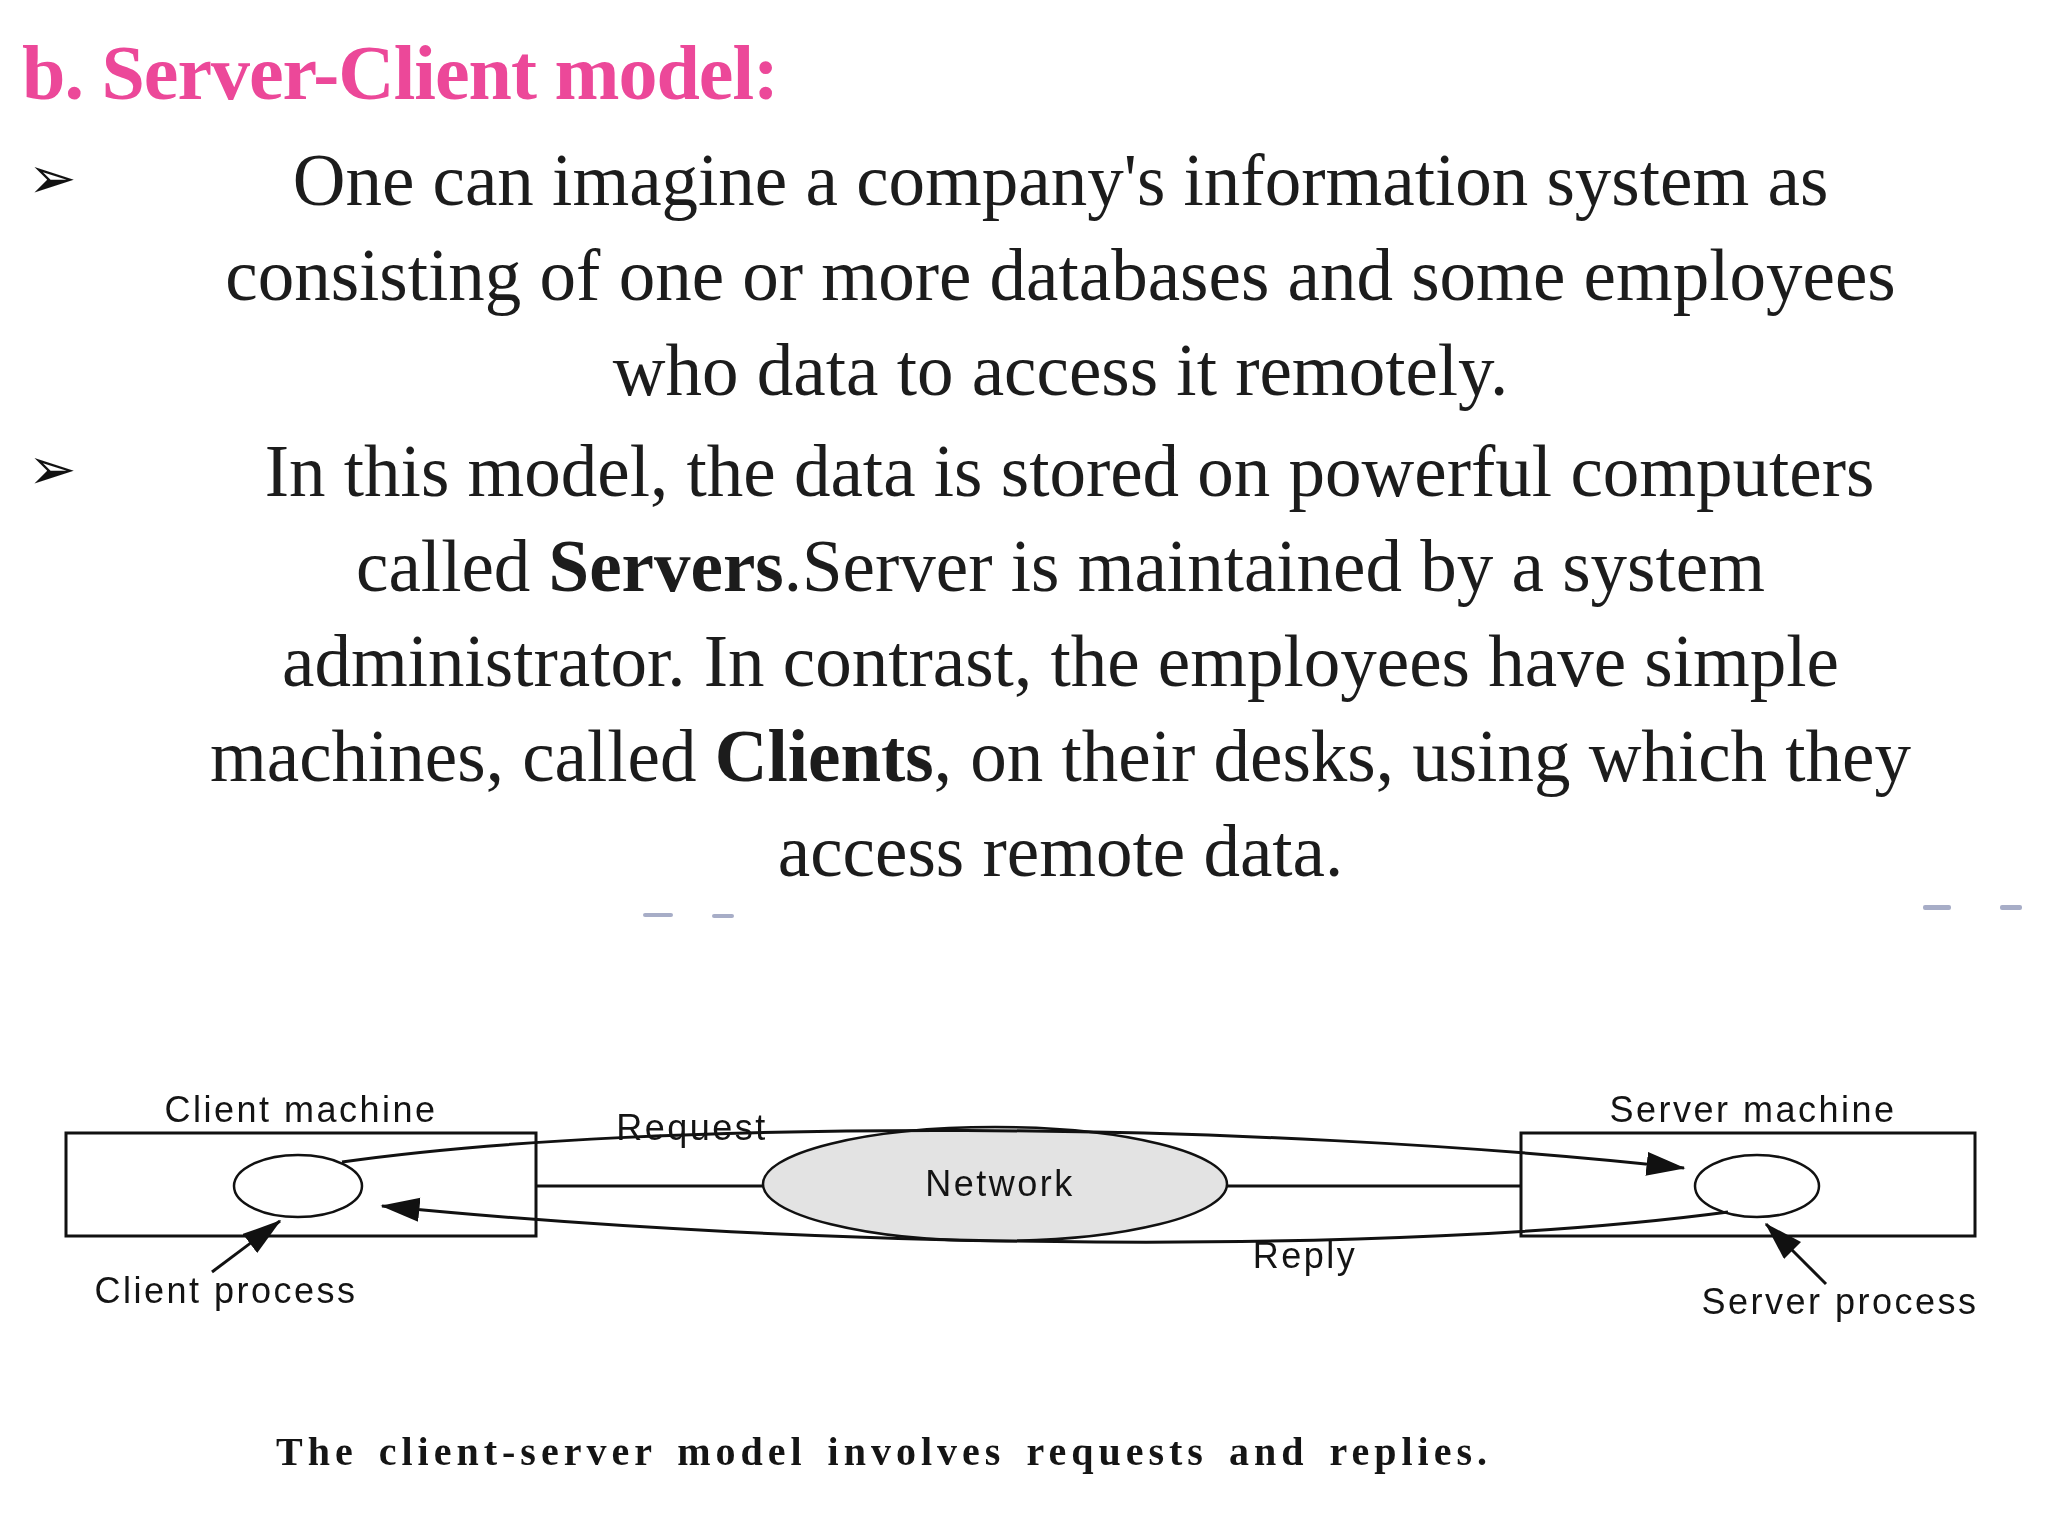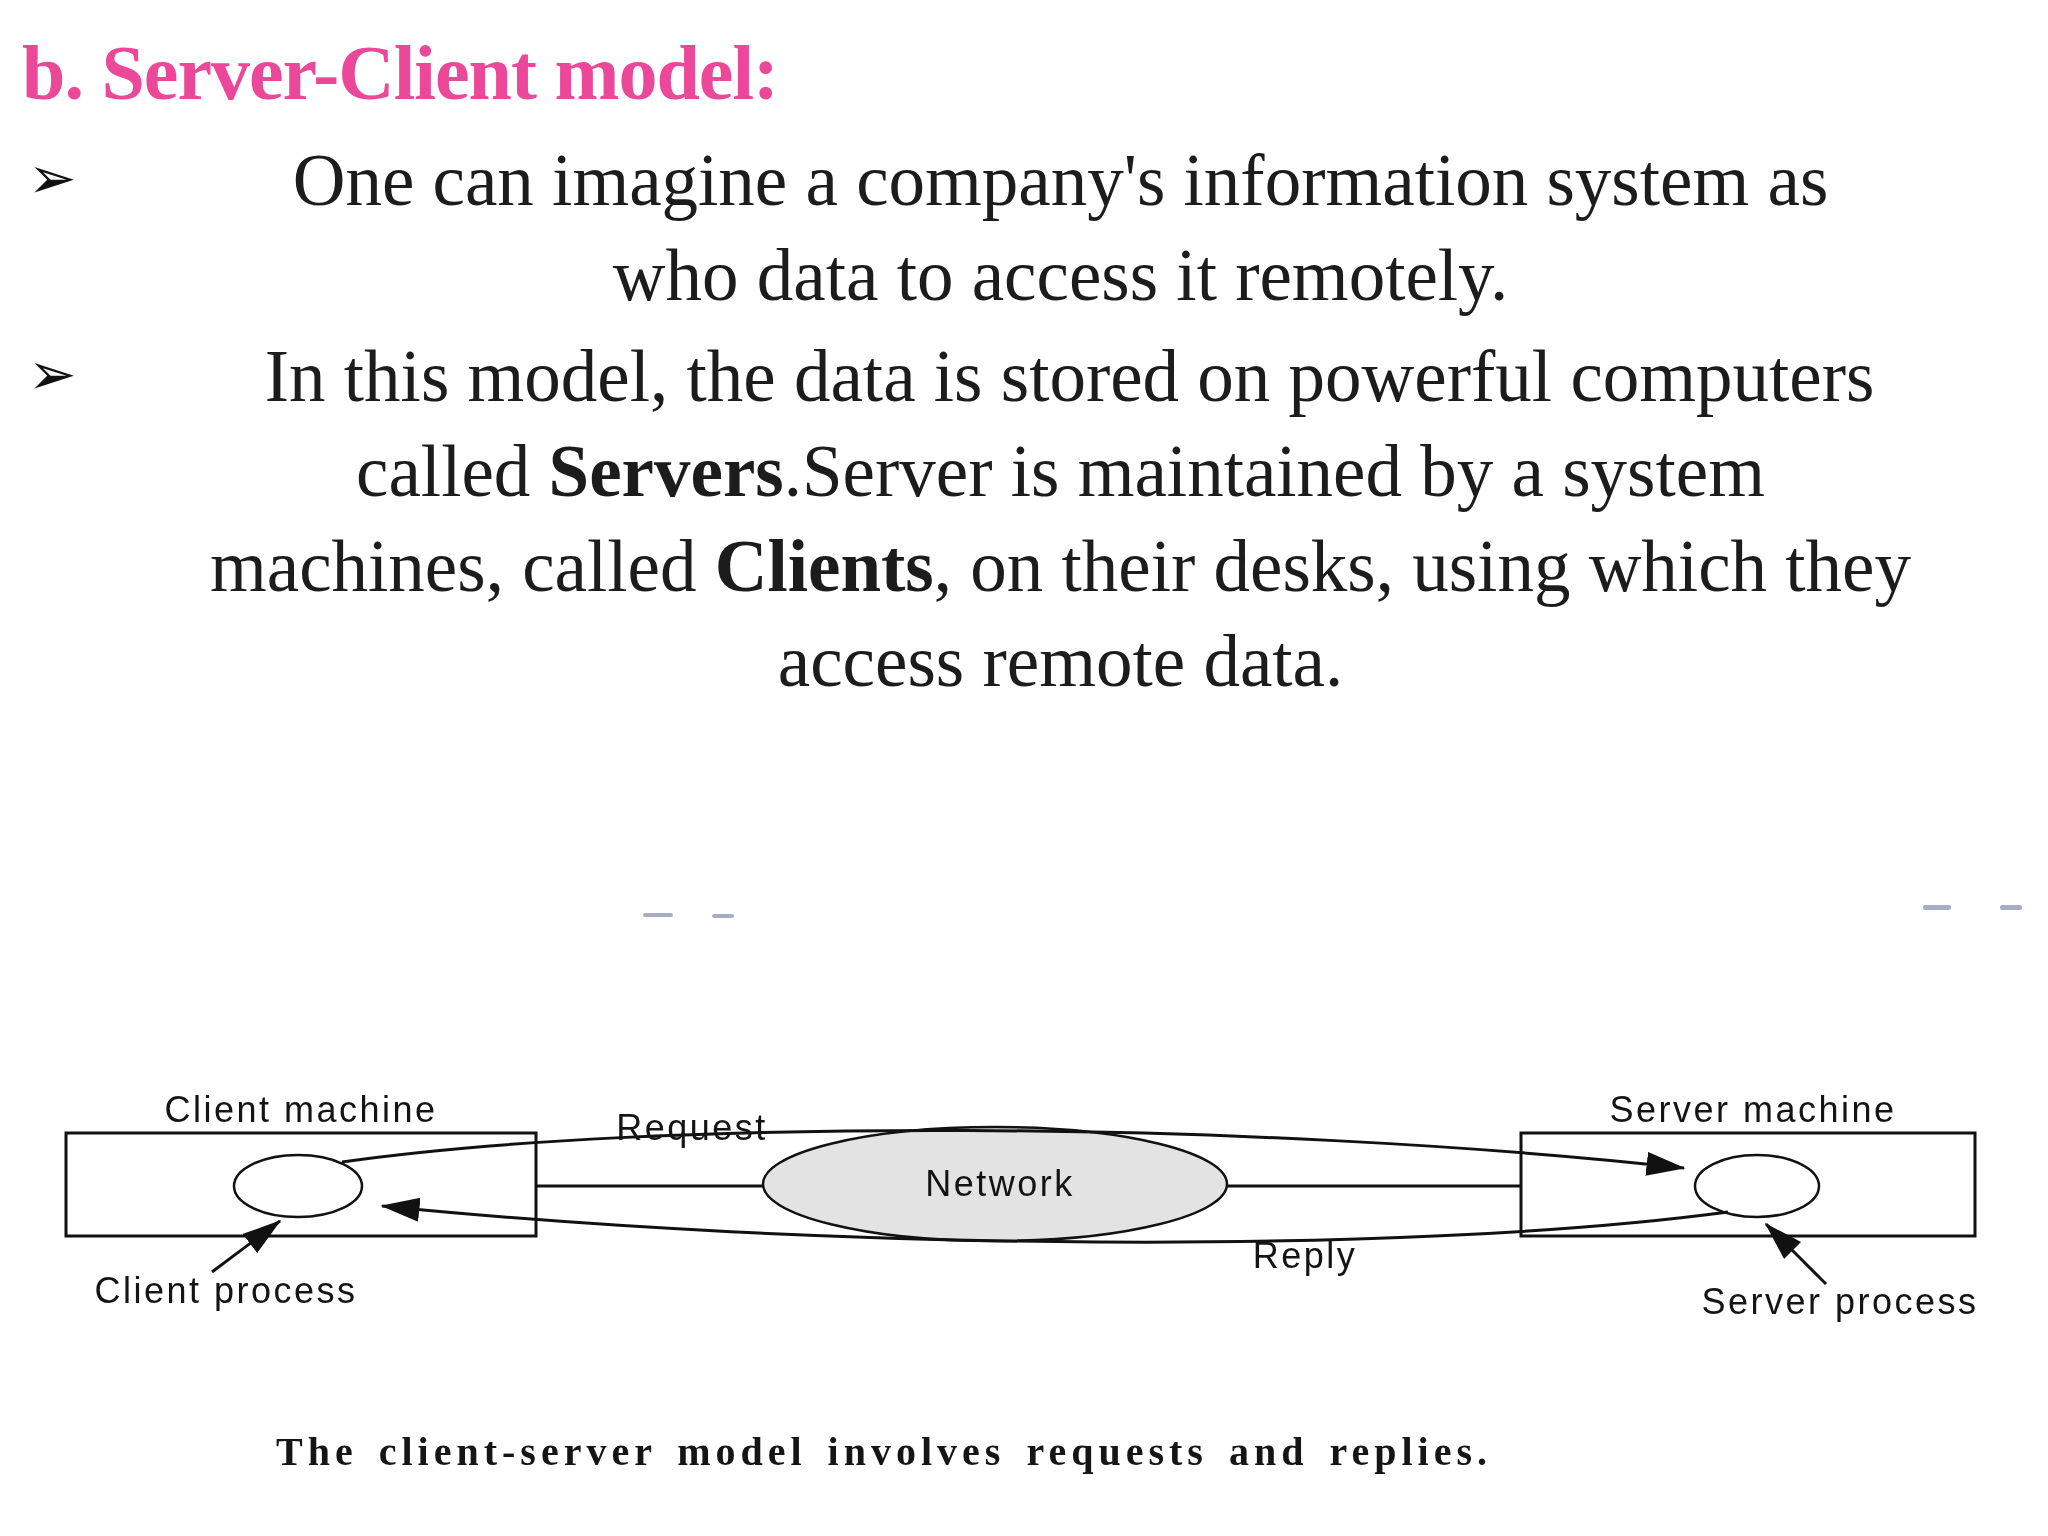--- a/index.html
+++ b/index.html
@@ -82,29 +82,31 @@
 </head>
 <body>
 
 <div class="title">b. Server-Client model:</div>
 
 <div class="bullets">
   <div class="bullet">
     <span class="marker">➢</span>
     <div class="lines">
         <div class="line">One can imagine a company's information system as</div>
+        <div class="line">consisting of one or more databases and some employees</div>
         <div class="line">who data to access it remotely.</div>
       </div>
   </div>
 
   <div class="bullet">
     <span class="marker">➢</span>
     <div class="lines">
         <div class="line"> In this model, the data is stored on powerful computers</div>
         <div class="line">called <b>Servers</b>.Server is maintained by a system</div>
+        <div class="line">administrator. In contrast, the employees have simple</div>
         <div class="line">machines, called <b>Clients</b>, on their desks, using which they</div>
         <div class="line">access remote data.</div>
       </div>
   </div>
 </div>
 
 <div class="stray s1"></div>
 <div class="stray s2"></div>
 <div class="stray s3"></div>
 <div class="stray s4"></div>

